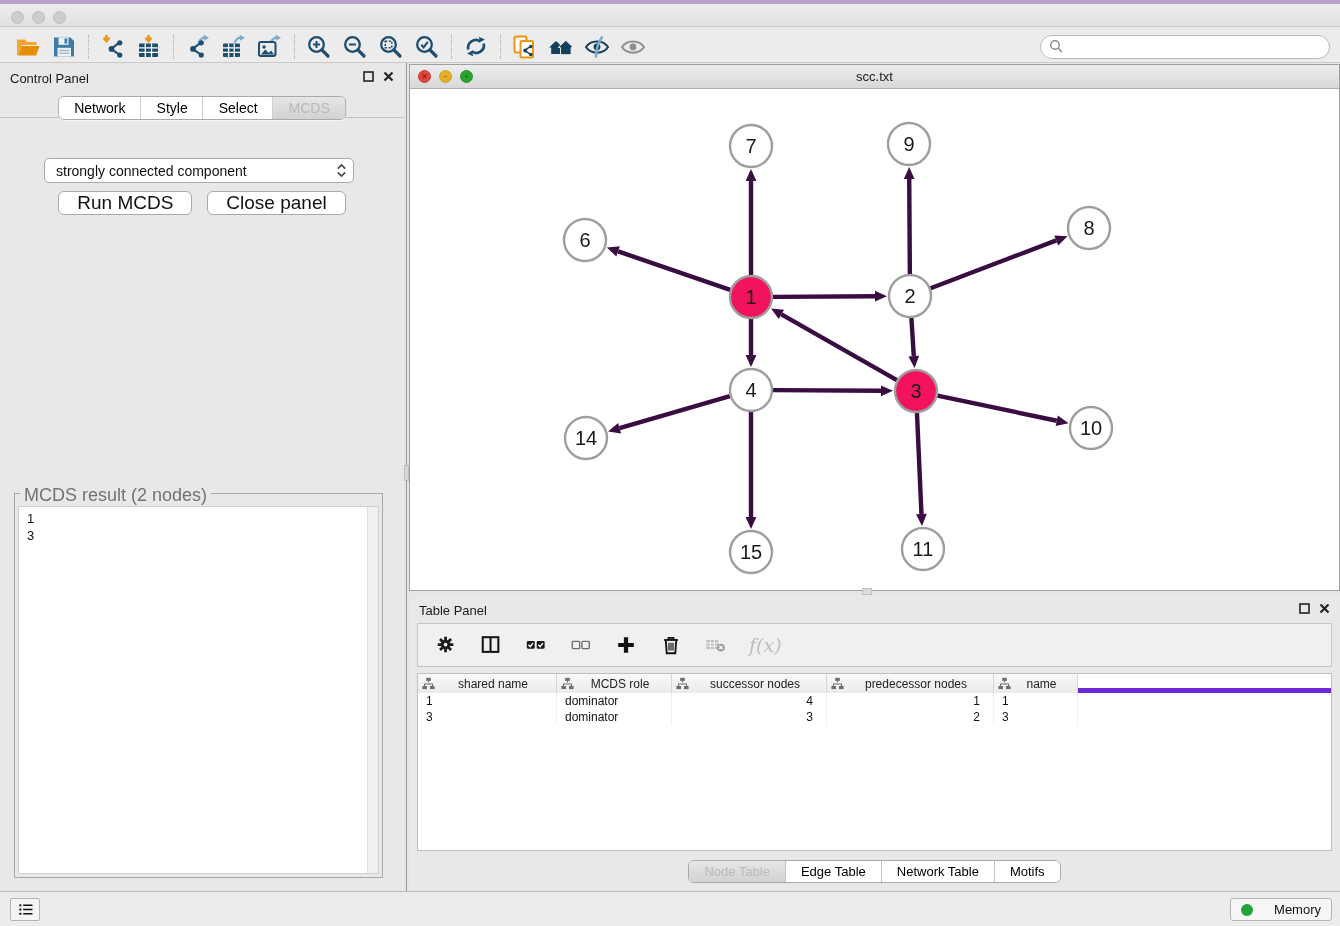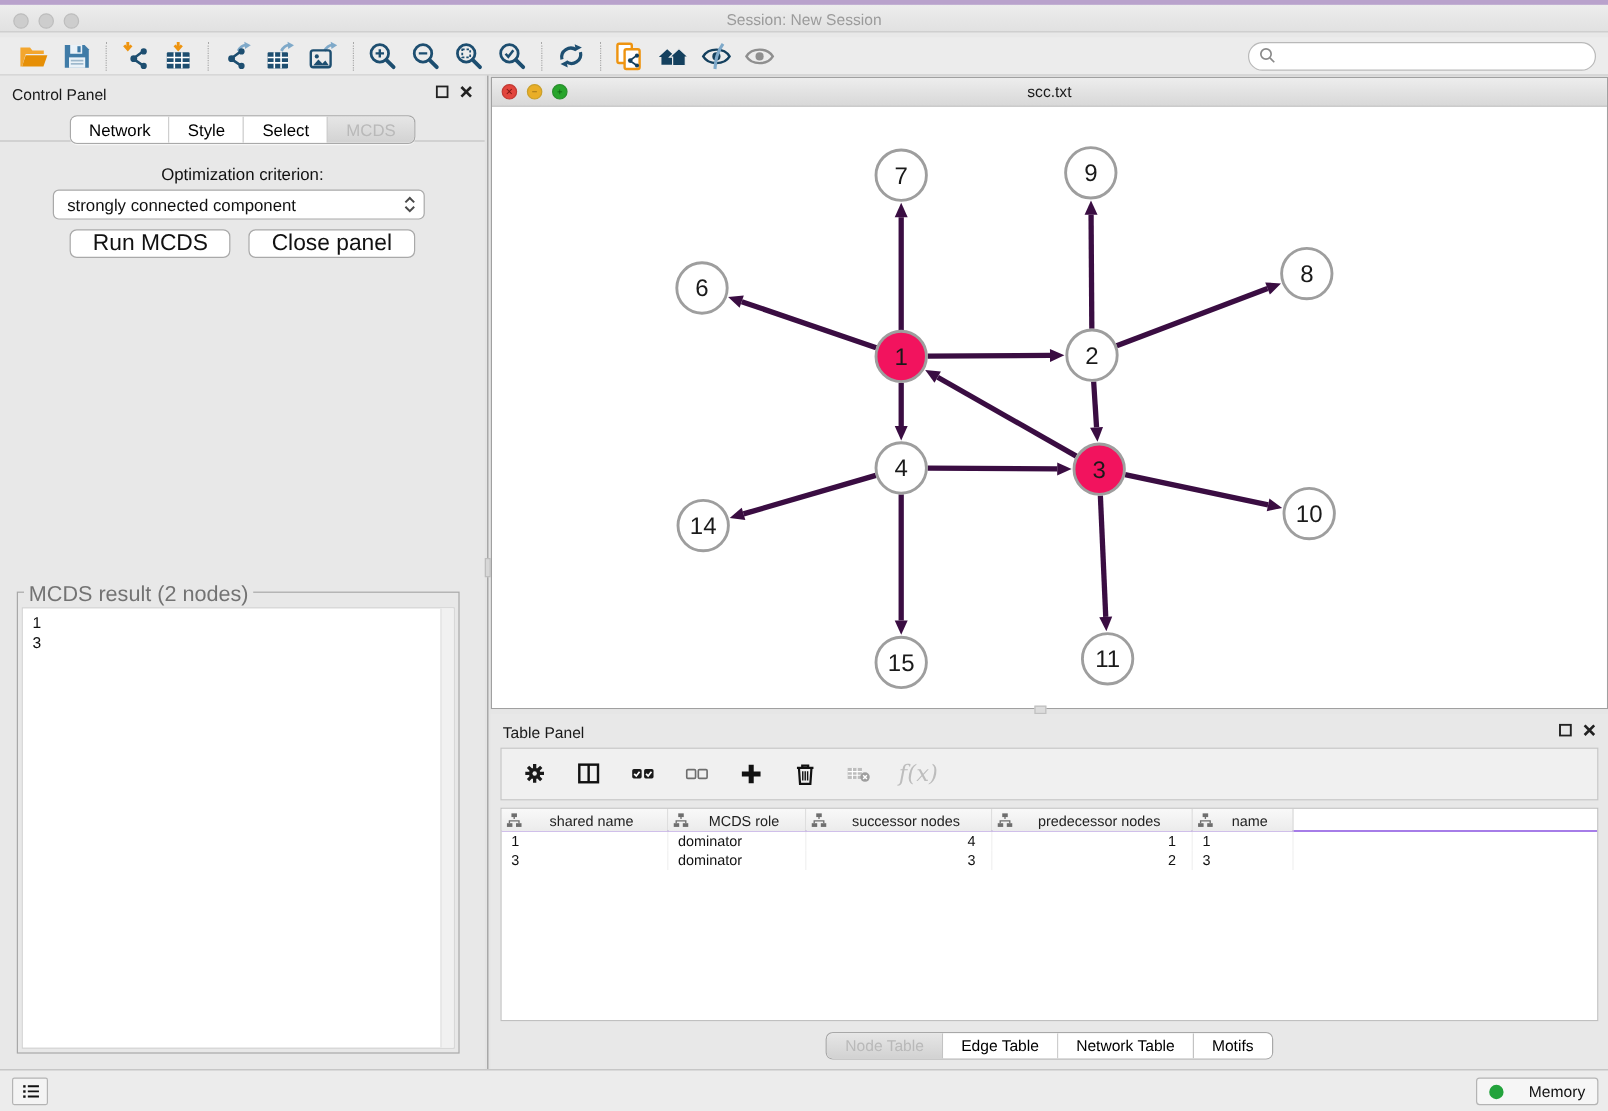--- a/index.html
+++ b/index.html
@@ -87,21 +87,21 @@
 
   
   #table-panel { position:absolute; left:409px; top:595px; width:931px; height:296px; background:#e8e8e8; }
   #tp-toolbar { position:absolute; left:8px; right:8px; top:28px; height:44px; background:#f0f0f0;
     border:1px solid #c6c6c6; display:flex; align-items:center; gap:21px; padding:0 16px; }
   .tp-icon { width:24px; height:24px; display:flex; align-items:center; justify-content:center; }
   .tp-icon svg { width:22px; height:22px; }
   .fx { font-family:"DejaVu Serif", serif; font-style:italic; font-size:19px; color:#bdbdbd; }
   #tp-table { position:absolute; left:8px; right:8px; top:78px; height:178px; background:#fff;
     border:1px solid #c0c0c0; overflow:hidden; }
-  #tp-head { display:flex; height:19px; border-bottom:1px solid #6d28d9; }
+  #tp-head { display:flex; height:19px; border-bottom:5px solid #6d28d9; }
   .th { position:relative; height:19px; background:linear-gradient(#f9f9f9,#ebebeb);
     border-right:1px solid #d6d6d6; display:flex; align-items:center; justify-content:center;
     font-size:12px; color:#222; }
   .th svg { position:absolute; left:4px; top:3px; width:13px; height:13px; }
   .tr { display:flex; height:16px; }
   .td { font-size:12px; line-height:16px; padding:0 8px; border-right:1px solid #f1f1f1;
     overflow:hidden; white-space:nowrap; }
   .td.num { text-align:right; padding-right:13px; }
   #tp-tabs-wrap { position:absolute; left:0; right:0; bottom:8px; display:flex; justify-content:center; }
   #tp-tabs { display:flex; border:1px solid #a8a8a8; border-radius:6px; overflow:hidden; background:#fff; }
@@ -120,21 +120,20 @@
 </style>
 </head>
 <body>
 
 <div id="titlebar">
   <div class="traffic">
     <span class="tl"></span>
     <span class="tl"></span>
     <span class="tl"></span>
   </div>
-  <div class="title">Session: New Session</div>
 </div>
 
 <div id="toolbar">
   <span id="toolbar-icons" style="display:flex;align-items:center;">
       <div class="tb-btn">
         <svg viewBox="0 0 26 26">
           <path d="M2 5.5h8l2 2.6h9.5v3H6.4L3.4 21.5H2z" fill="#f3a62e"></path>
           <path d="M3.4 21.5l3-9.4h18.1l-3.3 9.4z" fill="#e68f06"></path>
         </svg>
       </div>
@@ -310,21 +309,20 @@
       </svg>
   </div>
   <div class="cp-divider"></div>
   <div class="seg-tabs" id="cp-tabs">
       <div class="seg">Network</div>
       <div class="seg">Style</div>
       <div class="seg">Select</div>
       <div class="seg seg-active">MCDS</div>
     </div>
 
-  <div id="criterion-label">Optimization criterion:</div>
   <div id="criterion-select">
     <span class="sel-text">strongly connected component</span>
     <svg viewBox="0 0 12 16">
       <path d="M2 6L6 2l4 4" fill="none" stroke="#4a4a4a" stroke-width="1.8"></path>
       <path d="M2 10l4 4 4-4" fill="none" stroke="#4a4a4a" stroke-width="1.8"></path>
     </svg>
   </div>
   <div class="cp-buttons">
     <button class="mac-btn">Run MCDS</button>
     <button class="mac-btn">Close panel</button>

